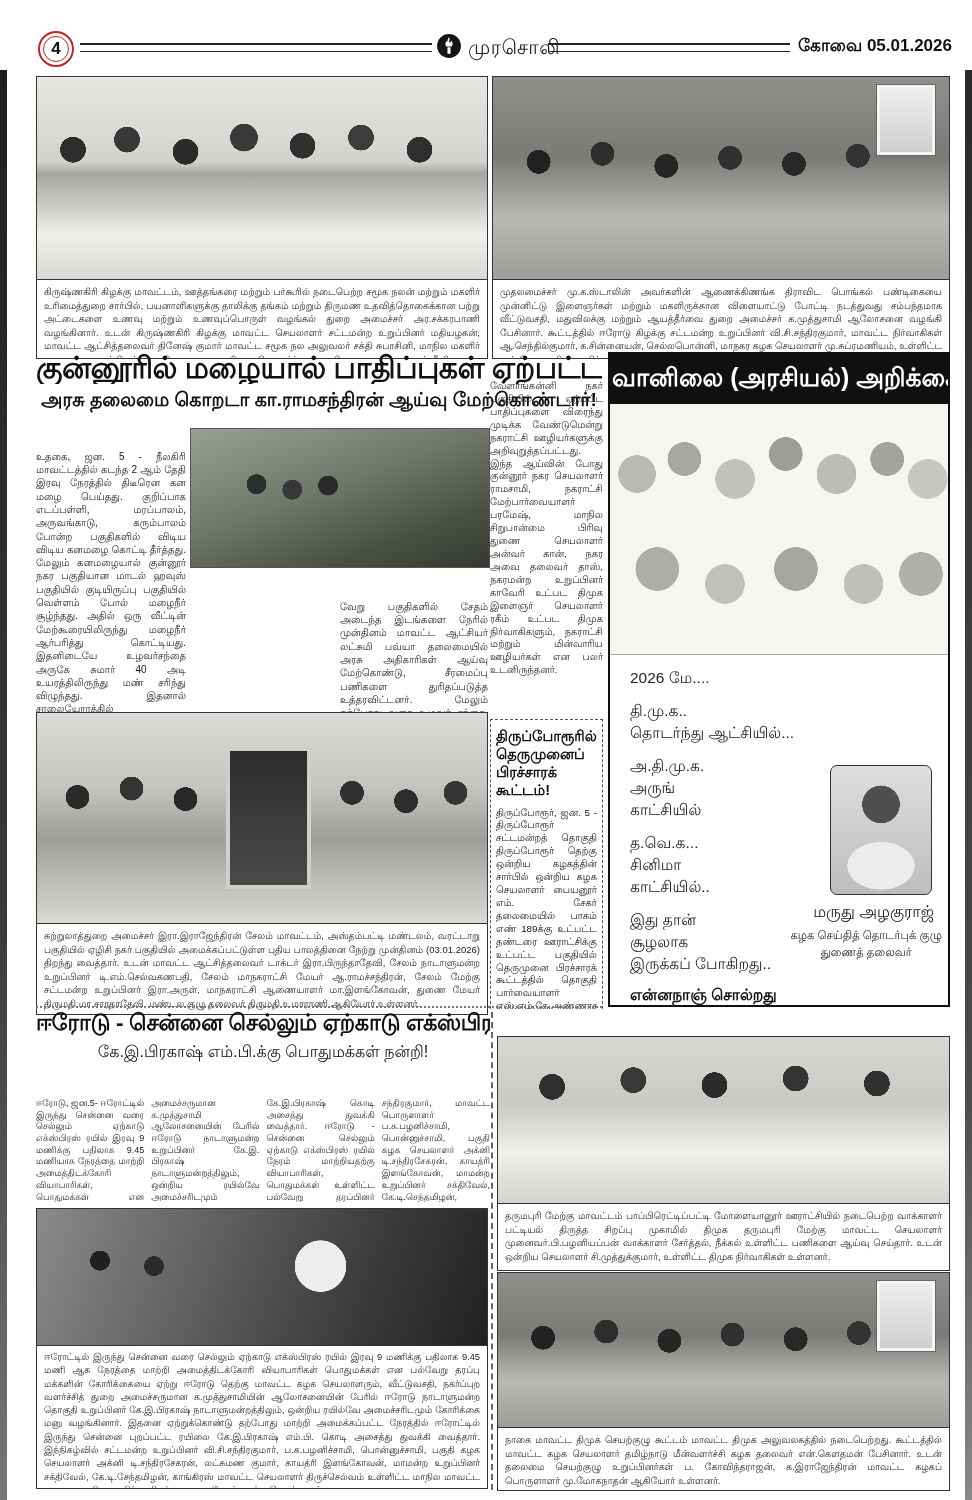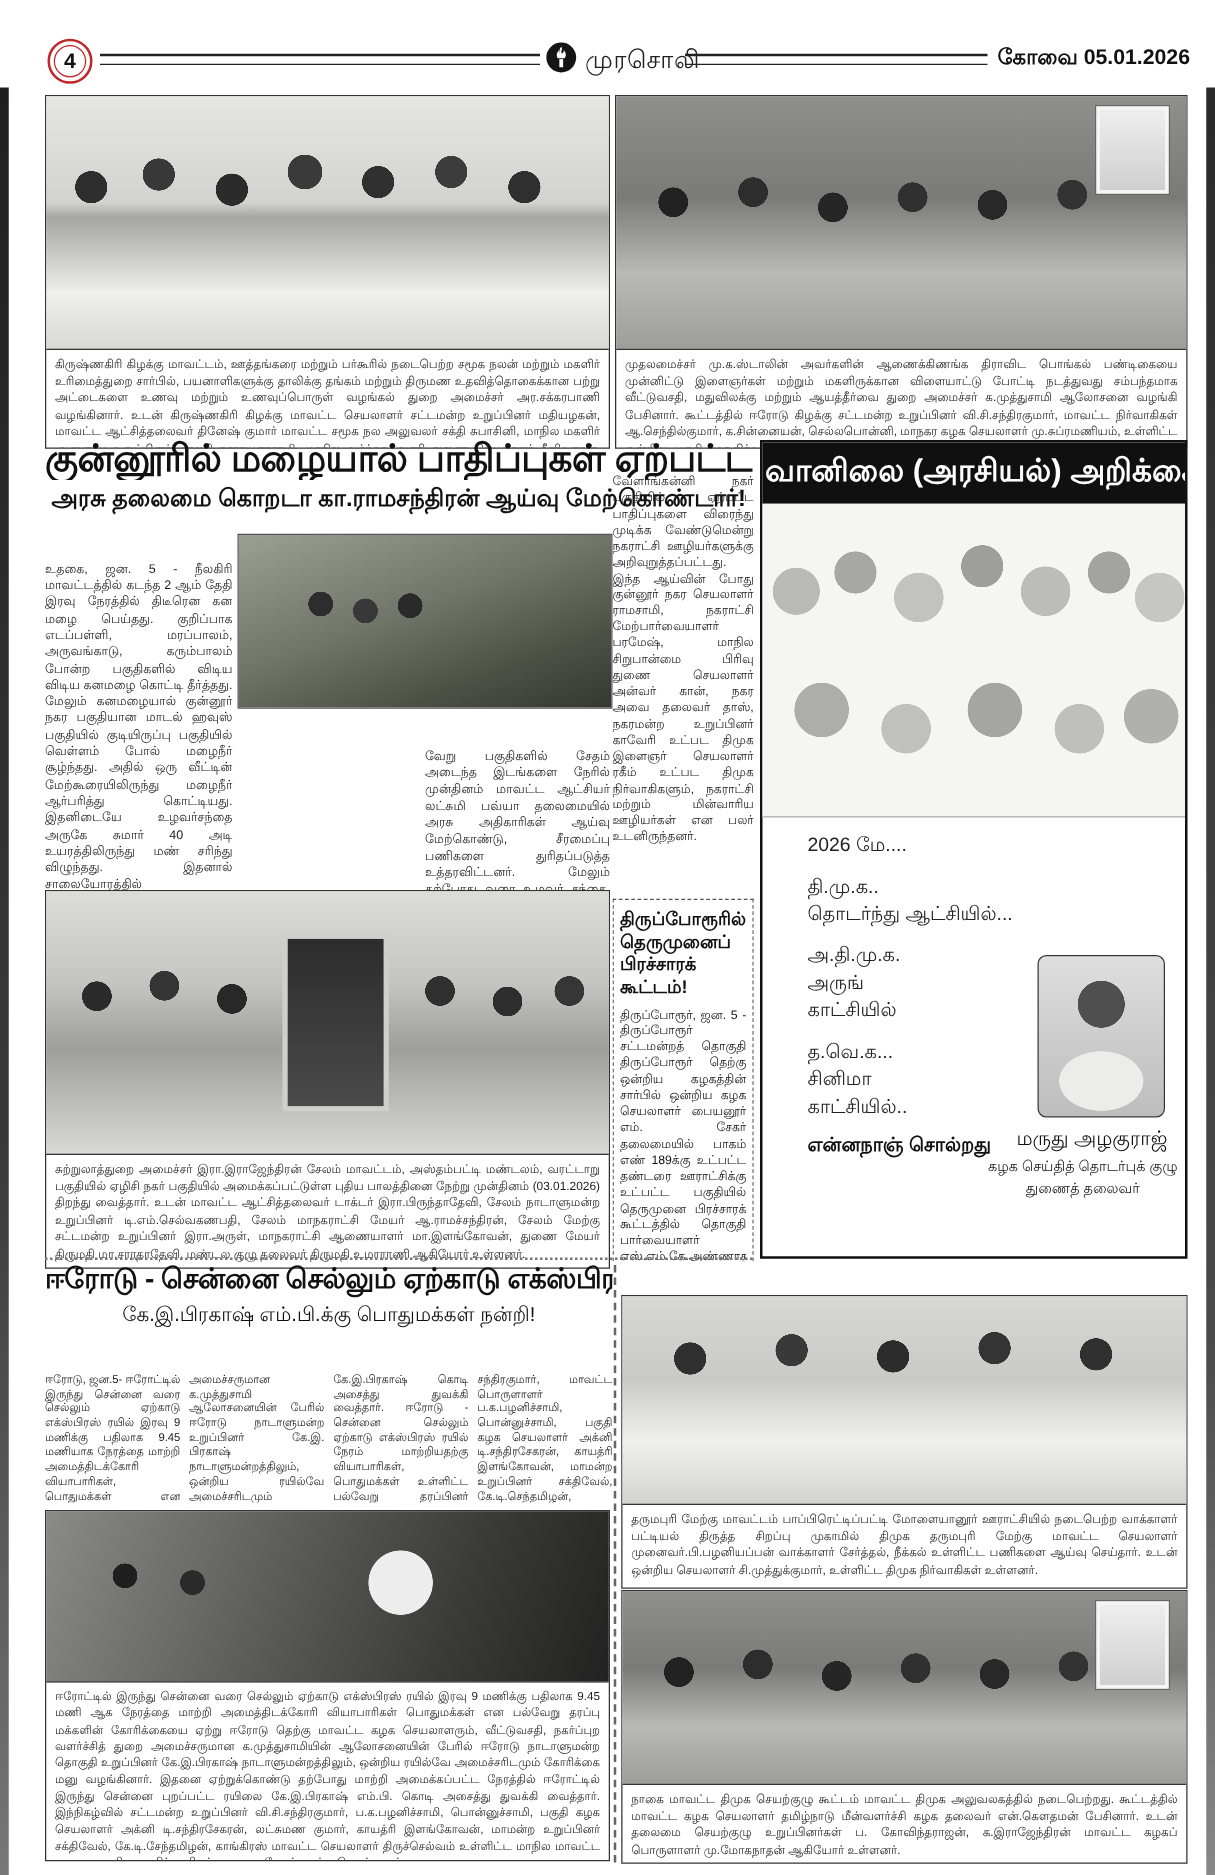--- a/index.html
+++ b/index.html
@@ -93,21 +93,21 @@
     radial-gradient(circle 20px at 37% 30%, #c2c2bf 98%, transparent),
     radial-gradient(circle 17px at 52% 20%, #9e9e9b 98%, transparent),
     radial-gradient(circle 20px at 67% 28%, #bcbcb9 98%, transparent),
     radial-gradient(circle 17px at 82% 22%, #a3a3a0 98%, transparent),
     radial-gradient(circle 20px at 94% 30%, #c6c6c3 98%, transparent),
     radial-gradient(circle 22px at 14% 66%, #adadaa 98%, transparent),
     radial-gradient(circle 20px at 34% 72%, #c0c0bd 98%, transparent),
     radial-gradient(circle 22px at 55% 66%, #a5a5a2 98%, transparent),
     radial-gradient(circle 20px at 75% 72%, #bfbfbc 98%, transparent),
     radial-gradient(circle 22px at 92% 68%, #b0b0ad 98%, transparent);}
-  .weather .txt{position:relative;height:352px;padding:12px 10px 0 36px;box-sizing:border-box;overflow:hidden;}
+  .weather .txt{position:relative;height:352px;padding:12px 10px 0 20px;box-sizing:border-box;overflow:hidden;}
   .stanza{font-size:15.5px;line-height:1.42;white-space:pre-line;margin-bottom:11px;color:#222;}
   .punch{font-size:15.5px;font-weight:bold;margin-top:4px;}
   .portrait{position:absolute;right:16px;top:110px;width:100px;height:128px;border:1.5px solid #333;border-radius:7px;overflow:hidden;background-image:
     radial-gradient(circle 19px at 50% 30%, #4f4f4f 98%, transparent),
     radial-gradient(ellipse 34px 24px at 50% 78%, #ececea 98%, transparent),
     linear-gradient(180deg,#dedede,#bdbdbd);}
   .author{position:absolute;right:14px;top:248px;font-size:16px;font-weight:normal;}
   .author-title{position:absolute;right:6px;top:272px;font-size:11.5px;line-height:1.5;text-align:center;white-space:pre-line;color:#222;}
 
   
@@ -176,20 +176,23 @@
   <div class="txt">
     <div class="stanza">2026 மே....</div>
     <div class="stanza">தி.மு.க..
 தொடர்ந்து ஆட்சியில்...</div>
     <div class="stanza">அ.தி.மு.க.
 அருங்
 காட்சியில்</div>
     <div class="stanza">த.வெ.க...
 சினிமா
 காட்சியில்..</div>
+    <div class="stanza">இது தான்
+சூழலாக
+இருக்கப் போகிறது..</div>
     <div class="punch">என்னநாஞ் சொல்றது</div>
     <div class="portrait"></div>
     <div class="author">மருது அழகுராஜ்</div>
     <div class="author-title">கழக செய்தித் தொடர்புக் குழு
 துணைத் தலைவர்</div>
   </div>
 </div>
 
 <div class="figure" style="left:36px;top:712px;width:452px;">
   <div class="photo stone-photo" style="height:210px;">

